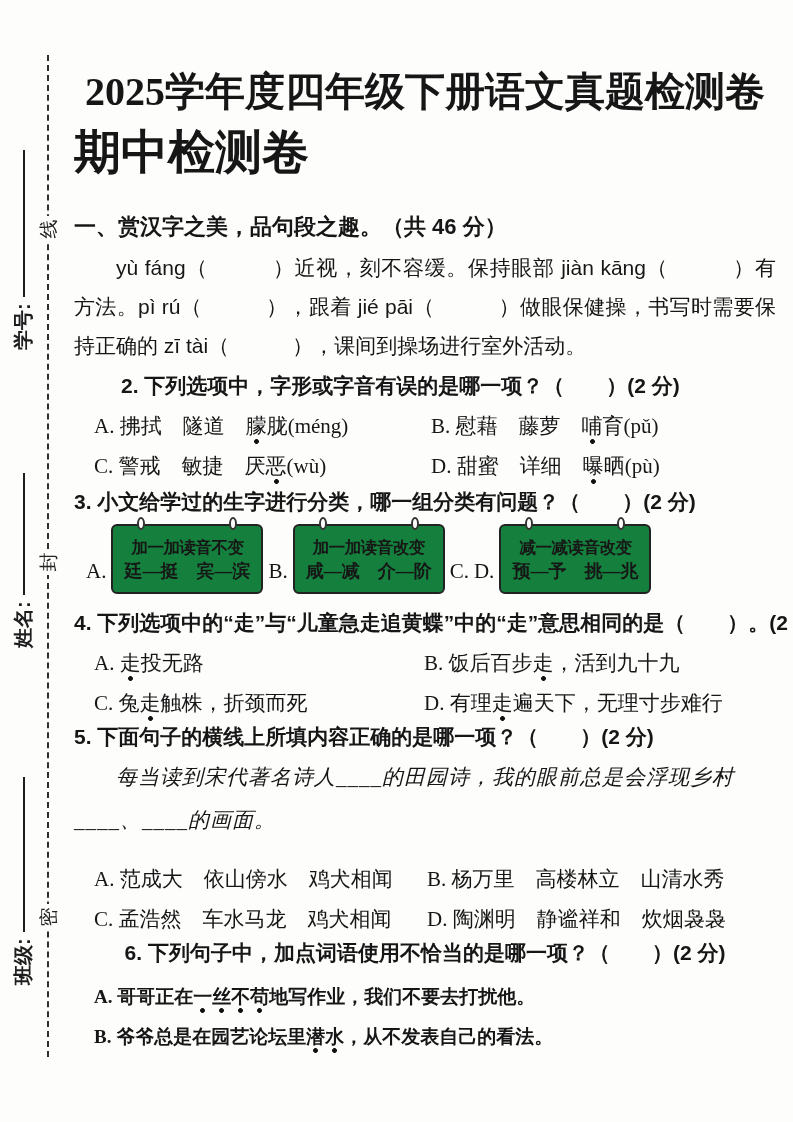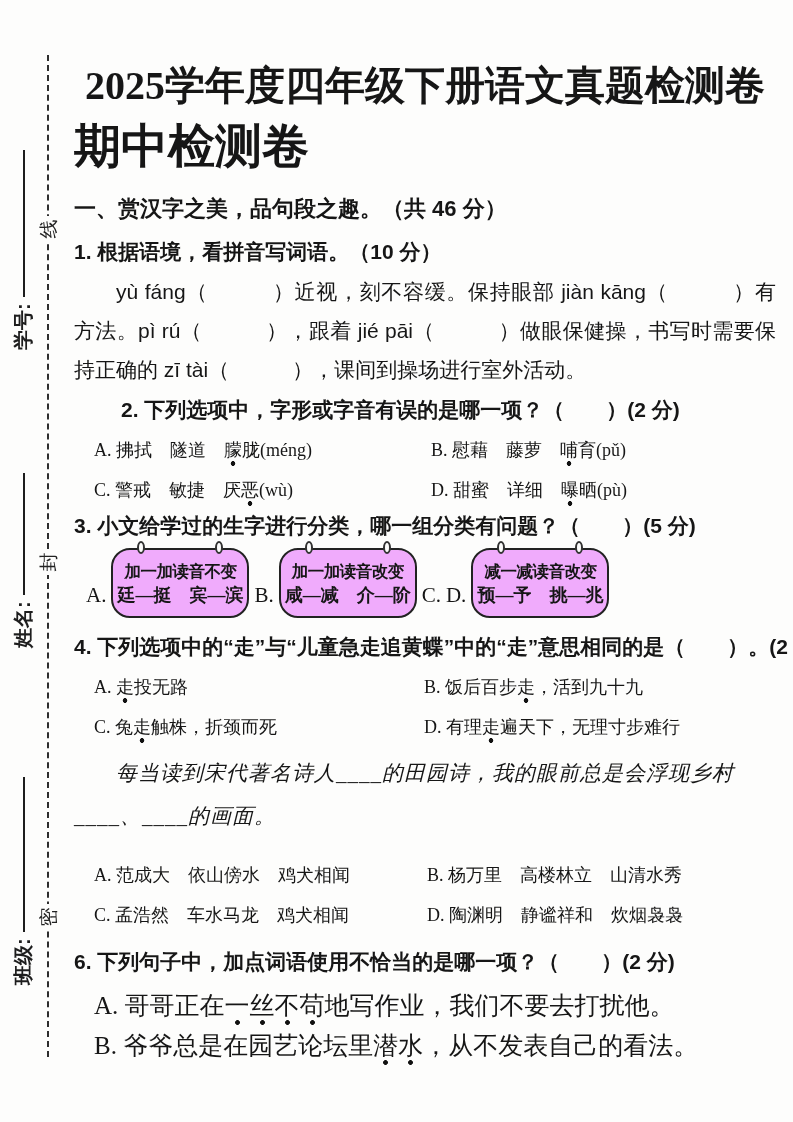--- a/index.html
+++ b/index.html
@@ -29,72 +29,72 @@
     display:flex; align-items:center;
     font-family:"Liberation Sans","DejaVu Sans",sans-serif;
     font-weight:700; font-size:20px; color:#1d1d1d;
   }
   .margin-field .blank { flex:1; border-top:2.5px solid #1d1d1d; margin-left:6px; margin-top:2px; }
 
   
   .content { position:absolute; left:74px; top:44px; width:702px; }
 
   .title1 {
-    margin-top:18px; text-align:center;
+    margin-top:24px; text-align:center;
     font-size:40px; font-weight:700; line-height:48px;
     font-family:"Liberation Serif","DejaVu Serif",serif;
   }
   .title2 {
     margin-top:8px; 
     font-size:47px; font-weight:700; line-height:56px;
     font-family:"Liberation Serif","DejaVu Serif",serif;
   }
   .sec-head {
-    margin-top:20px; font-size:22px; font-weight:700; line-height:30px;
+    margin-top:32px; font-size:22px; font-weight:700; line-height:30px;
     font-family:"Liberation Sans","DejaVu Sans",sans-serif;
   }
   .stem {
     font-family:"Liberation Sans","DejaVu Sans",sans-serif;
     font-weight:700; font-size:21px; line-height:28px; white-space:nowrap;
   }
   .q1-stem { margin-top:14px; }
   .q1-body {
     margin-top:6px; font-family:"Liberation Sans","DejaVu Sans",sans-serif;
     font-size:21px; line-height:39px; text-indent:2em; text-align:justify;
   }
   .q2-stem { margin-top:7px;margin-left:47px; }
   .opt-grid2 { margin-top:6px; display:grid; grid-template-columns:337px 1fr; padding-left:20px;
-               font-size:18px; line-height:40px; }
+               font-size:21px; line-height:40px; }
   .q3-stem { margin-top:2px; }
   .cards { margin-top:8px; display:flex; align-items:center; gap:5px; padding-left:12px; }
   .g-label { font-size:21px; margin-top:24px; }
   .card {
-    position:relative; width:138px; border:2.2px solid #222; border-radius:19px;
-    background:#f0abfc; text-align:center; padding:11px 2px 9px;
+    position:relative; width:152px; border:2.2px solid #222; border-radius:6px;
+    background:#15803d; text-align:center; padding:11px 2px 9px;
   }
   .ring {
     position:absolute; top:-9px; width:8px; height:13px;
     border:2.2px solid #333; border-radius:50%; background:#fdfdfc;
   }
   .ring.l { left:24px; } .ring.r { right:24px; }
   .card-title {
     font-family:"Liberation Sans","DejaVu Sans",sans-serif;
     font-weight:700; font-size:16.5px; white-space:nowrap; letter-spacing:-0.5px;
   }
   .card-pairs { font-size:18px; font-weight:700; white-space:nowrap; }
   .q4-stem { margin-top:15px; }
   .grid-q4 { grid-template-columns:330px 1fr; }
   .q5-stem { margin-top:0px; }
   .q5-quote {
     margin-top:5px; font-style:italic; font-size:21px; line-height:43px;
     text-indent:2em; letter-spacing:1px;
   }
   .grid-q5 { margin-top:17px; grid-template-columns:333px 1fr; }
-  .q6-stem { margin-top:13px; }
-  .opt-list { margin-top:10px; padding-left:20px; font-size:25px; line-height:40px; }
+  .q6-stem { margin-top:0px;text-align:center; }
+  .opt-list { margin-top:10px; padding-left:20px; font-size:19px; line-height:40px;font-weight:bold; }
   .opt-line { white-space:nowrap; }
 
   
   .em {
     padding-bottom:7px;
     background-image:radial-gradient(circle, #111 2.1px, transparent 2.6px);
     background-size:1em 7px; background-repeat:repeat-x; background-position:0 100%;
   }
 </style>
 </head>
@@ -121,36 +121,35 @@
   </div>
 
   <div class="content">
 
     <div class="title1">2025学年度四年级下册语文真题检测卷</div>
     <div class="title2">期中检测卷</div>
 
     <div class="sec-head">一、赏汉字之美，品句段之趣。（共 46 分）</div>
 
     <div>
-      <div class="stem q1-stem">1. 根据语境，看拼音写词语。（10 分）</div>
       <div class="q1-body">yù fáng（　　　）近视，刻不容缓。保持眼部 jiàn kāng（　　　）有方法。pì rú（　　　），跟着 jié pāi（　　　）做眼保健操，书写时需要保持正确的 zī tài（　　　），课间到操场进行室外活动。</div>
     </div>
 
     <div>
       <div class="stem q2-stem">2. 下列选项中，字形或字音有误的是哪一项？（　　）(2 分)</div>
       <div class="opt-grid2">
         <div class="opt-line"><span>A.</span> <span>拂拭　隧道　<span class="em">朦</span>胧(méng)</span></div>
         <div class="opt-line"><span>B.</span> <span>慰藉　藤萝　<span class="em">哺</span>育(pǔ)</span></div>
         <div class="opt-line"><span>C.</span> <span>警戒　敏捷　厌<span class="em">恶</span>(wù)</span></div>
         <div class="opt-line"><span>D.</span> <span>甜蜜　详细　<span class="em">曝</span>晒(pù)</span></div>
       </div>
     </div>
 
     <div>
-      <div class="stem q3-stem">3. 小文给学过的生字进行分类，哪一组分类有问题？（　　）(5 分)</div>
+      <div class="stem q3-stem">3. 小文给学过的生字进行分类，哪一组分类有问题？（　　）(2 分)</div>
       <div class="cards">
         <span class="g-label">A.</span>
         <div class="card">
           <span class="ring l"></span>
             <span class="ring r"></span>
           <div class="card-title">加一加读音不变</div>
           <div class="card-pairs">廷—挺　宾—滨</div>
         </div>
         <span class="g-label">B.</span>
         <div class="card">
@@ -174,20 +173,21 @@
       <div class="stem q4-stem">4. 下列选项中的“走”与“儿童急走追黄蝶”中的“走”意思相同的是（　　）。(2 分)</div>
       <div class="opt-grid2 grid-q4">
         <div class="opt-line"><span>A.</span> <span><span class="em">走</span>投无路</span></div>
         <div class="opt-line"><span>B.</span> <span>饭后百步<span class="em">走</span>，活到九十九</span></div>
         <div class="opt-line"><span>C.</span> <span>兔<span class="em">走</span>触株，折颈而死</span></div>
         <div class="opt-line"><span>D.</span> <span>有理<span class="em">走</span>遍天下，无理寸步难行</span></div>
       </div>
     </div>
 
     <div>
+      <div class="stem q5-stem">5. 下面句子的横线上所填内容正确的是哪一项？（　　）(2 分)</div>
       <div class="q5-quote">每当读到宋代著名诗人____的田园诗，我的眼前总是会浮现乡村____、____的画面。</div>
       <div class="opt-grid2 grid-q5">
         <div class="opt-line"><span>A.</span> <span>范成大　依山傍水　鸡犬相闻</span></div>
         <div class="opt-line"><span>B.</span> <span>杨万里　高楼林立　山清水秀</span></div>
         <div class="opt-line"><span>C.</span> <span>孟浩然　车水马龙　鸡犬相闻</span></div>
         <div class="opt-line"><span>D.</span> <span>陶渊明　静谧祥和　炊烟袅袅</span></div>
       </div>
     </div>
 
     <div>

